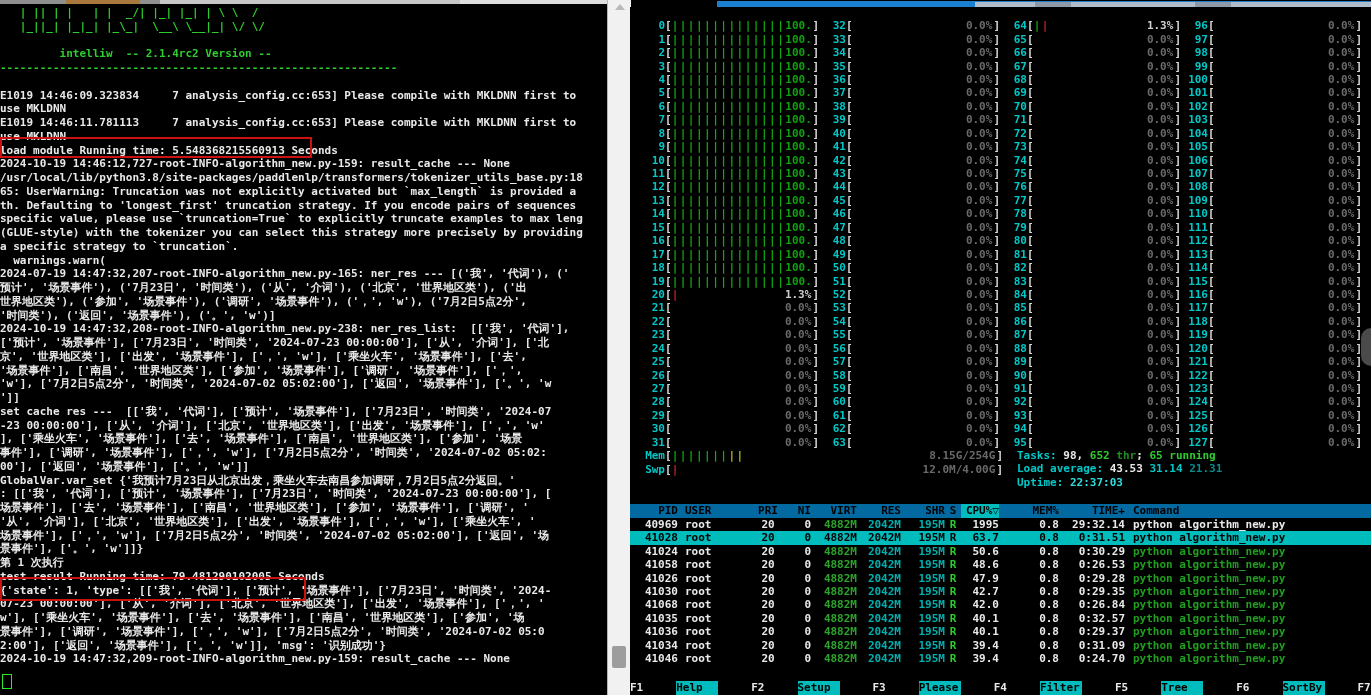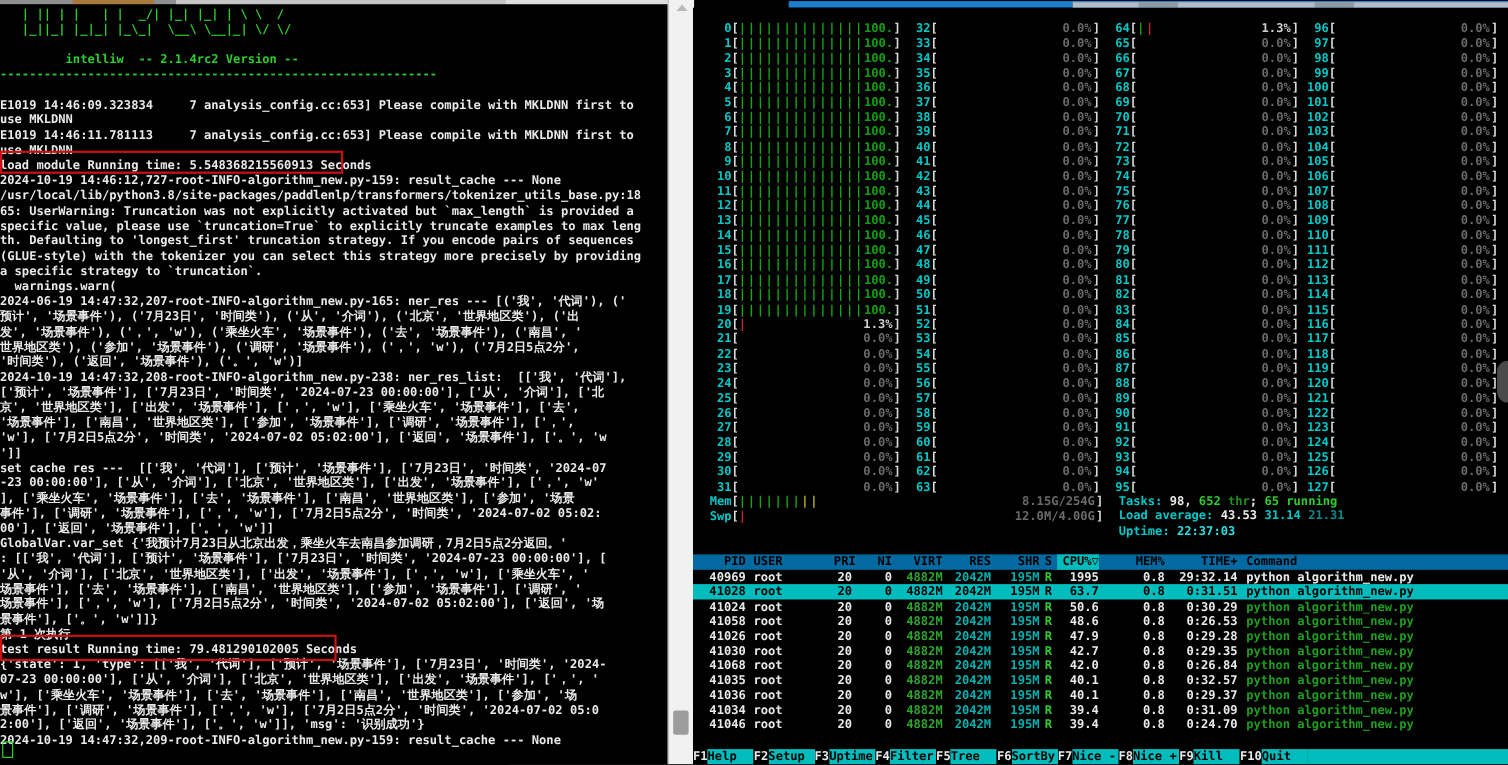--- a/index.html
+++ b/index.html
@@ -69,21 +69,21 @@
   .pc10{width:66px;text-align:right;}
   .pc11{flex:1;padding-left:8px;text-align:left;}
   .prow{color:#e9e9e9;}
   .prow .c-virt{color:#2da42d;}
   .prow .c-res,.prow .c-shr{color:#00b0b0;}
   .prow .c-st{color:#2ecc2e;}
   .prow .c-cmd-g{color:#1f9e1f;}
   .prow.sel{background:#00bcbc;}
   .prow.sel .pc{color:#000 !important;}
   
-  .fbar{position:absolute;left:0;bottom:0;width:100%;height:14px;display:flex;line-height:14px;}
+  .fbar{position:absolute;left:0;bottom:0;width:100%;height:14px;display:flex;line-height:14px;gap:33px;}
   .fkey{color:#e9e9e9;background:#000;flex:none;}
   .flab{color:#000;background:#00bcbc;flex:none;min-width:40px;padding-right:2px;}
   .ffill{flex:1;background:#00bcbc;}
   
   .rdot{position:absolute;right:0;top:328px;width:10px;height:38px;background:#4a4a4a;border-radius:19px 0 0 19px;}
 </style>
 </head>
 <body>
 
 <div class="screen">
@@ -108,45 +108,44 @@
         <div class="tl green">------------------------------------------------------------</div>
         <div class="tl"> </div>
         <div class="tl">E1019 14:46:09.323834     7 analysis_config.cc:653] Please compile with MKLDNN first to</div>
         <div class="tl">use MKLDNN</div>
         <div class="tl">E1019 14:46:11.781113     7 analysis_config.cc:653] Please compile with MKLDNN first to</div>
         <div class="tl">use MKLDNN</div>
         <div class="tl">load module Running time: 5.548368215560913 Seconds</div>
         <div class="tl">2024-10-19 14:46:12,727-root-INFO-algorithm_new.py-159: result_cache --- None</div>
         <div class="tl">/usr/local/lib/python3.8/site-packages/paddlenlp/transformers/tokenizer_utils_base.py:18</div>
         <div class="tl">65: UserWarning: Truncation was not explicitly activated but `max_length` is provided a</div>
+        <div class="tl">th. Defaulting to 'longest_first' truncation strategy. If you encode pairs of sequences</div>
         <div class="tl">specific value, please use `truncation=True` to explicitly truncate examples to max leng</div>
-        <div class="tl">th. Defaulting to 'longest_first' truncation strategy. If you encode pairs of sequences</div>
         <div class="tl">(GLUE-style) with the tokenizer you can select this strategy more precisely by providing</div>
         <div class="tl">a specific strategy to `truncation`.</div>
         <div class="tl">  warnings.warn(</div>
-        <div class="tl">2024-06-19 14:47:32,207-root-INFO-algorithm_new.py-165: ner_res --- [('我', '代词'), ('</div>
+        <div class="tl">2024-07-19 14:47:32,207-root-INFO-algorithm_new.py-165: ner_res --- [('我', '代词'), ('</div>
         <div class="tl">预计', '场景事件'), ('7月23日', '时间类'), ('从', '介词'), ('北京', '世界地区类'), ('出</div>
-        <div class="tl">发', '场景事件'), ('，', 'w'), ('乘坐火车', '场景事件'), ('去', '场景事件'), ('南昌', '</div>
         <div class="tl">世界地区类'), ('参加', '场景事件'), ('调研', '场景事件'), ('，', 'w'), ('7月2日5点2分',</div>
         <div class="tl">'时间类'), ('返回', '场景事件'), ('。', 'w')]</div>
         <div class="tl">2024-10-19 14:47:32,208-root-INFO-algorithm_new.py-238: ner_res_list:  [['我', '代词'],</div>
         <div class="tl">['预计', '场景事件'], ['7月23日', '时间类', '2024-07-23 00:00:00'], ['从', '介词'], ['北</div>
         <div class="tl">京', '世界地区类'], ['出发', '场景事件'], ['，', 'w'], ['乘坐火车', '场景事件'], ['去',</div>
         <div class="tl">'场景事件'], ['南昌', '世界地区类'], ['参加', '场景事件'], ['调研', '场景事件'], ['，',</div>
         <div class="tl">'w'], ['7月2日5点2分', '时间类', '2024-07-02 05:02:00'], ['返回', '场景事件'], ['。', 'w</div>
         <div class="tl">']]</div>
         <div class="tl">set cache res ---  [['我', '代词'], ['预计', '场景事件'], ['7月23日', '时间类', '2024-07</div>
         <div class="tl">-23 00:00:00'], ['从', '介词'], ['北京', '世界地区类'], ['出发', '场景事件'], ['，', 'w'</div>
         <div class="tl">], ['乘坐火车', '场景事件'], ['去', '场景事件'], ['南昌', '世界地区类'], ['参加', '场景</div>
         <div class="tl">事件'], ['调研', '场景事件'], ['，', 'w'], ['7月2日5点2分', '时间类', '2024-07-02 05:02:</div>
         <div class="tl">00'], ['返回', '场景事件'], ['。', 'w']]</div>
         <div class="tl">GlobalVar.var_set {'我预计7月23日从北京出发，乘坐火车去南昌参加调研，7月2日5点2分返回。'</div>
         <div class="tl">: [['我', '代词'], ['预计', '场景事件'], ['7月23日', '时间类', '2024-07-23 00:00:00'], [</div>
+        <div class="tl">场景事件'], ['去', '场景事件'], ['南昌', '世界地区类'], ['参加', '场景事件'], ['调研', '</div>
         <div class="tl">'从', '介词'], ['北京', '世界地区类'], ['出发', '场景事件'], ['，', 'w'], ['乘坐火车', '</div>
-        <div class="tl">场景事件'], ['去', '场景事件'], ['南昌', '世界地区类'], ['参加', '场景事件'], ['调研', '</div>
         <div class="tl">场景事件'], ['，', 'w'], ['7月2日5点2分', '时间类', '2024-07-02 05:02:00'], ['返回', '场</div>
         <div class="tl">景事件'], ['。', 'w']]}</div>
         <div class="tl">第 1 次执行</div>
         <div class="tl">test result Running time: 79.481290102005 Seconds</div>
         <div class="tl">{'state': 1, 'type': [['我', '代词'], ['预计', '场景事件'], ['7月23日', '时间类', '2024-</div>
         <div class="tl">07-23 00:00:00'], ['从', '介词'], ['北京', '世界地区类'], ['出发', '场景事件'], ['，', '</div>
         <div class="tl">w'], ['乘坐火车', '场景事件'], ['去', '场景事件'], ['南昌', '世界地区类'], ['参加', '场</div>
         <div class="tl">景事件'], ['调研', '场景事件'], ['，', 'w'], ['7月2日5点2分', '时间类', '2024-07-02 05:0</div>
         <div class="tl">2:00'], ['返回', '场景事件'], ['。', 'w']], 'msg': '识别成功'}</div>
         <div class="tl">2024-10-19 14:47:32,209-root-INFO-algorithm_new.py-159: result_cache --- None</div>
@@ -1361,21 +1360,21 @@
           <div class="prow"><span class="pc pc0">41046</span><span class="pc pc1">root</span><span class="pc pc2">20</span><span class="pc pc3">0</span><span class="pc pc4 c-virt">4882M</span><span class="pc pc5 c-res">2042M</span><span class="pc pc6 c-shr">195M</span><span class="pc pc7 c-st">R</span><span class="pc pc8">39.4</span><span class="pc pc9">0.8</span><span class="pc pc10">0:24.70</span><span class="pc pc11 c-cmd-g">python algorithm_new.py</span></div>
         </div>
     </div>
 
     <div class="fbar">
         <span class="fkey">F1</span>
         <span class="flab">Help</span>
         <span class="fkey">F2</span>
         <span class="flab">Setup</span>
         <span class="fkey">F3</span>
-        <span class="flab">Uptime</span>
+        <span class="flab">Please</span>
         <span class="fkey">F4</span>
         <span class="flab">Filter</span>
         <span class="fkey">F5</span>
         <span class="flab">Tree</span>
         <span class="fkey">F6</span>
         <span class="flab">SortBy</span>
         <span class="fkey">F7</span>
         <span class="flab">Nice -</span>
         <span class="fkey">F8</span>
         <span class="flab">Nice +</span>

